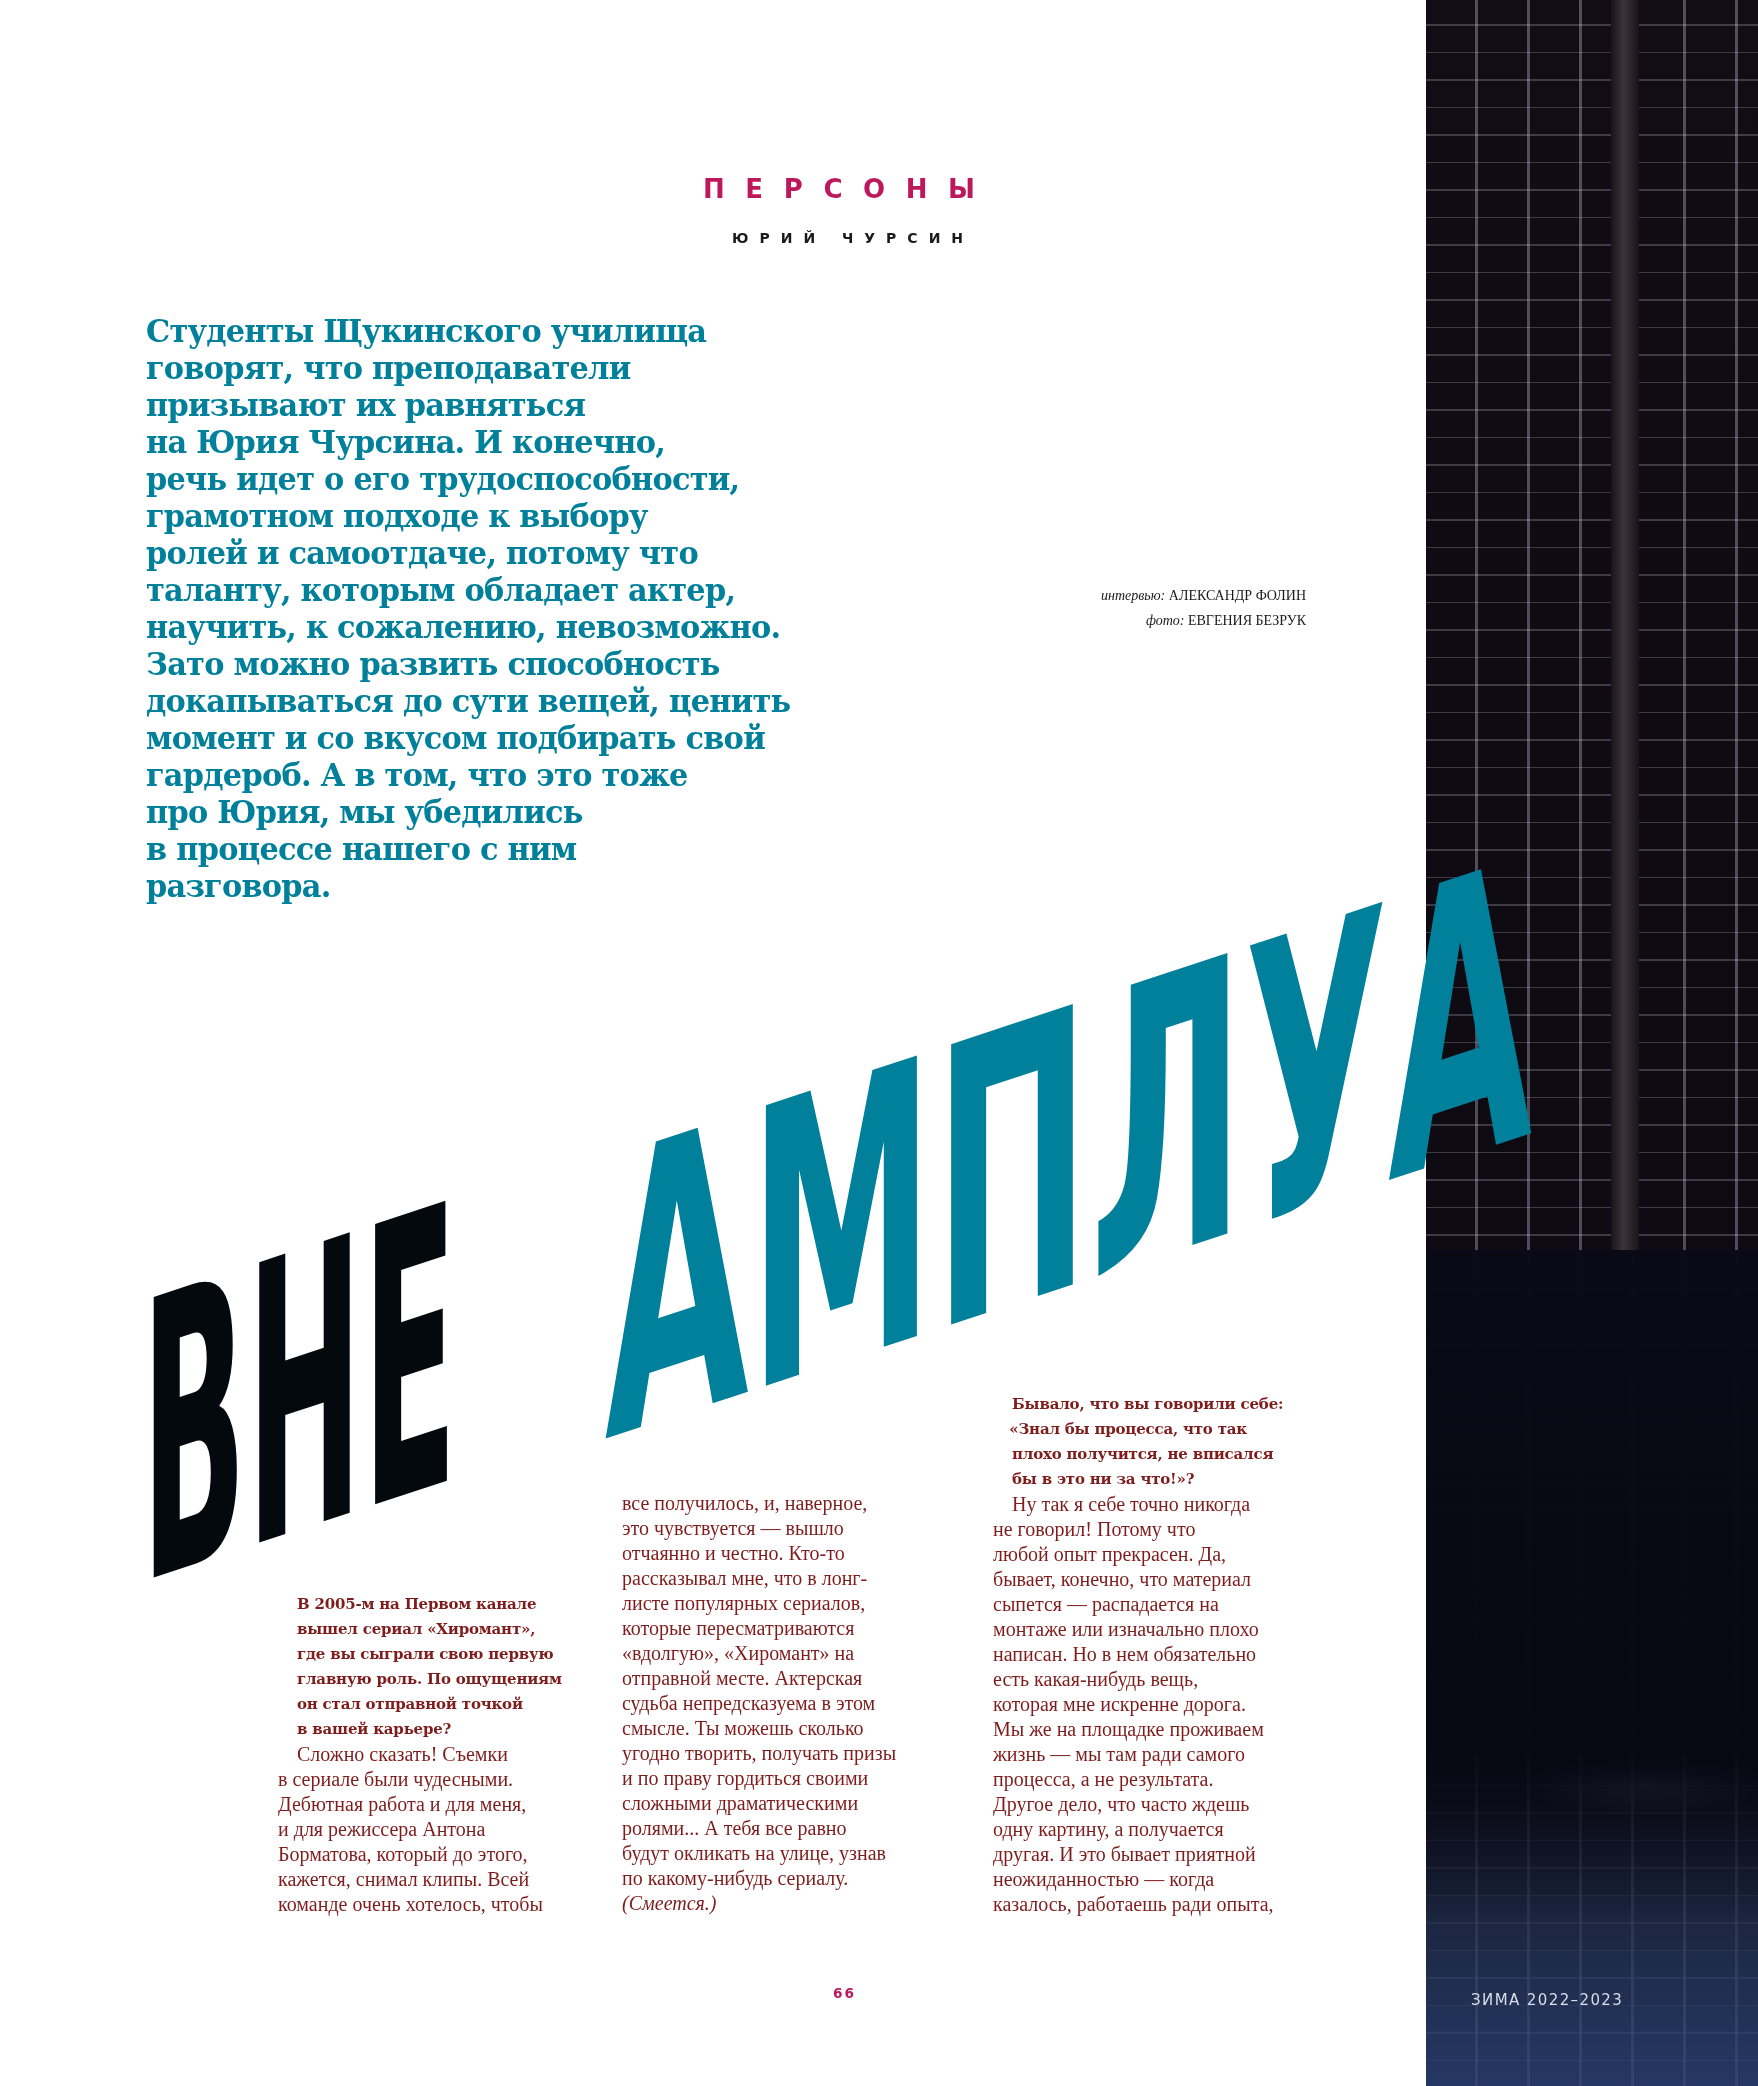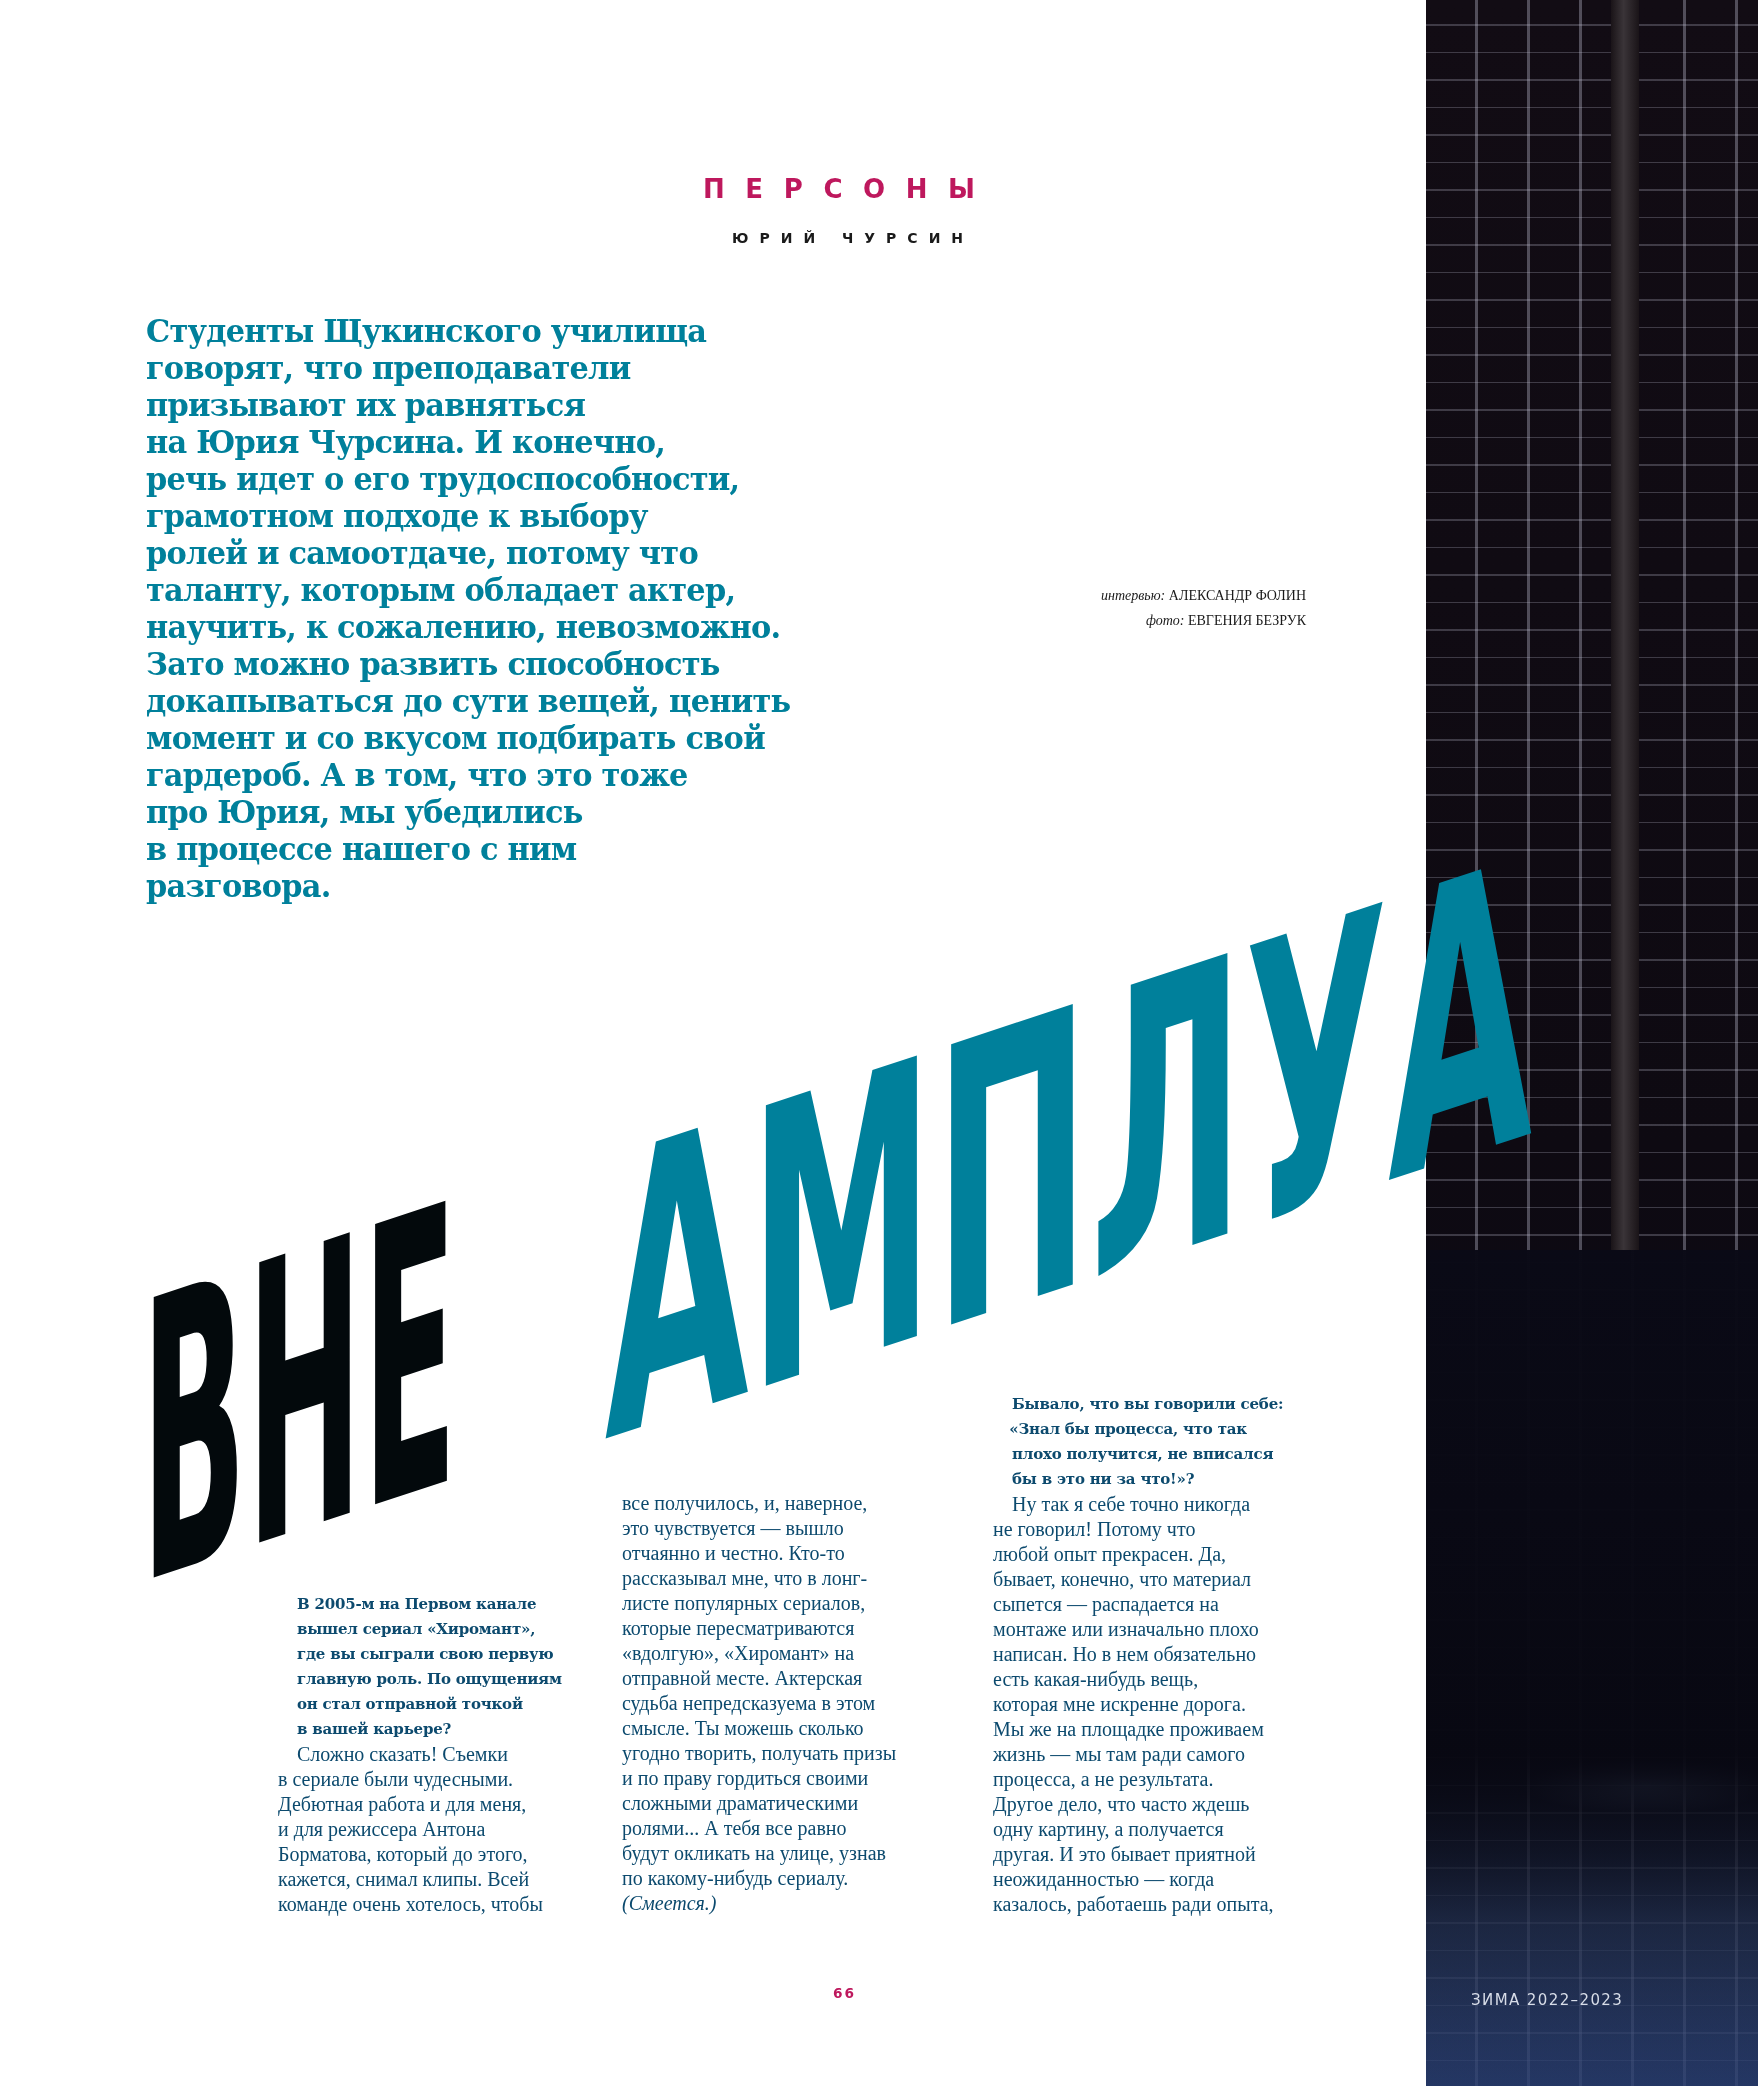--- a/index.html
+++ b/index.html
@@ -47,21 +47,21 @@
     background: linear-gradient(90deg, #1a1418, #3a3438 45%, #1a1418);
   }
   .season {
     position: absolute; left: 1471px; top: 1991px;
     font-family: "DejaVu Sans", sans-serif; font-size: 15px; letter-spacing: 1.4px; color: #d8dde8;
     white-space: nowrap;
   }
   .headline { position: absolute; left: 0; top: 0; width: 1759px; height: 2087px; pointer-events: none; }
   .col {
     position: absolute; font-family: "Liberation Serif", serif;
-    font-size: 20px; line-height: 25px; color: #0c4a6e;
+    font-size: 20px; line-height: 25px; color: #7f1d1d;
   }
   .col span { display: block; white-space: nowrap; }
   .col .q { font-family: "DejaVu Serif", serif; font-weight: bold; font-size: 15px; line-height: 25px; letter-spacing: -0.2px; }
   .col .it { font-style: italic; }
   .col1 { left: 297px; top: 1592px; width: 289px; }
   .col2 { left: 622px; top: 1491px; width: 295px; }
   .col3 { left: 1012px; top: 1392px; width: 295px; }
   .folio {
     position: absolute; left: 833px; top: 1985px;
     font-family: "DejaVu Sans", sans-serif; font-weight: bold; font-size: 13.7px; letter-spacing: 2.1px; color: #be185d;

